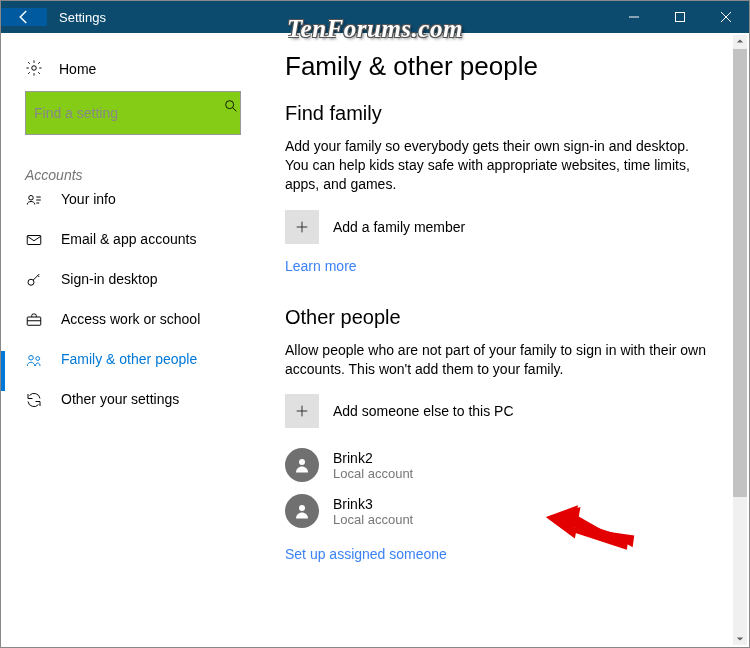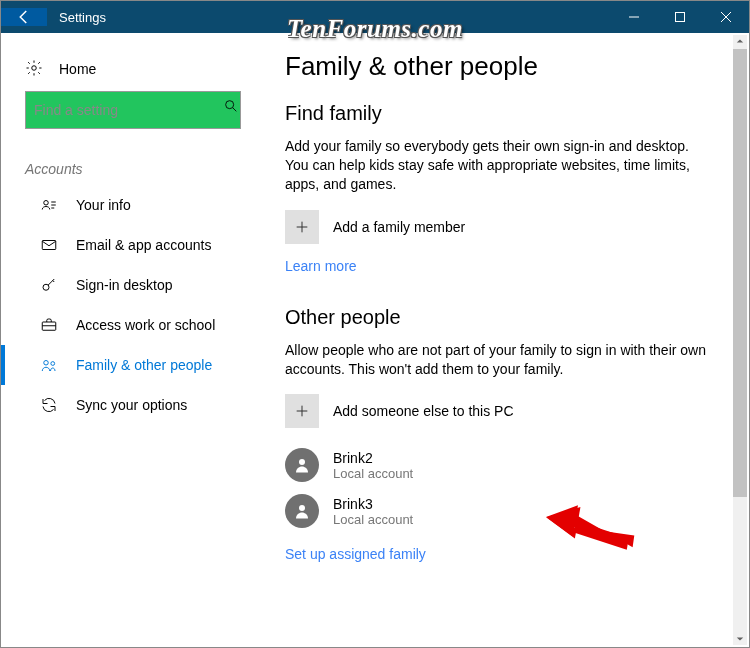--- a/index.html
+++ b/index.html
@@ -69,47 +69,47 @@
     cursor: pointer;
   }
   .home-row .icon { width: 18px; height: 18px; margin-right: 16px; }
   .home-row .label { font-size: 14px; }
   .search-wrap {
     margin: 0 0 18px 24px;
     position: relative;
   }
   .search-input {
     width: 216px;
-    height: 38px;
+    height: 44px;
     border: 1px solid #999;
     padding: 0 30px 0 8px;
     font-size: 14px;
     color: #555;
-    background: #22c55e;
+    background: #84cc16;
   }
   .search-input::placeholder { color: #888; font-style: normal; }
   .search-icon-inside {
     position: absolute;
     right: 8px;
     top: 7px;
     width: 16px;
     height: 16px;
     pointer-events: none;
   }
   .group-header {
     padding: 14px 0 8px 24px;
     font-size: 14px;
     color: #767676;
     font-style: italic;
   }
   .nav-item {
     display: flex;
-    align-items: center;
+    align-items: flex-start;
     height: 40px;
-    padding-left: 35px;
+    padding-left: 20px;
     cursor: pointer;
     border-left: 4px solid transparent;
     font-size: 14px;
   }
   .nav-item.selected {
     color: #0078d7;
     border-left-color: #0078d7;
   }
   .nav-item .icon {
     width: 18px;
@@ -360,21 +360,21 @@
 
     <div class="nav-item">
       <span class="icon">
         <svg class="sidebar-icon-svg" viewBox="0 0 24 24">
             <path d="M20 10a8 8 0 00-14-4"></path>
             <path d="M4 14a8 8 0 0014 4"></path>
             <polyline points="4 4 4 10 10 10"></polyline>
             <polyline points="20 20 20 14 14 14"></polyline>
           </svg>
       </span>
-      <span>Sync your options</span>
+      <span>Other your settings</span>
     </div>
 
   </div>
 
   <div class="content-wrap">
 
     <div class="content">
       <div class="page-title">Family &amp; other people</div>
 
       <div class="section-title">Find family</div>
@@ -429,21 +429,21 @@
               <path d="M4 22c0-5 4-8 8-8s8 3 8 8z"></path>
             </svg>
         </div>
         <div class="user-text">
           <div class="name">Brink3</div>
           <div class="type">Local account</div>
         </div>
       </div>
 
       <div style="height:6px"></div>
-      <span class="link-text">Set up assigned family</span>
+      <span class="link-text">Set up assigned someone</span>
     </div>
 
     <div class="scroll-track">
       <div class="scroll-arrow" style="top:0">
         <svg viewBox="0 0 10 10">
             <path d="M1 7 L5 3 L9 7 Z"></path>
           </svg>
       </div>
       <div class="scroll-thumb"></div>
       <div class="scroll-arrow" style="bottom:0">

